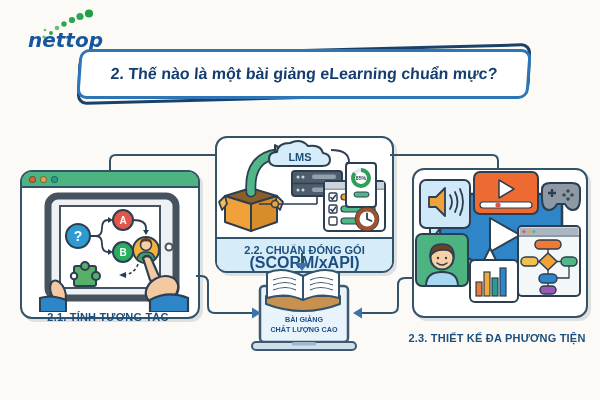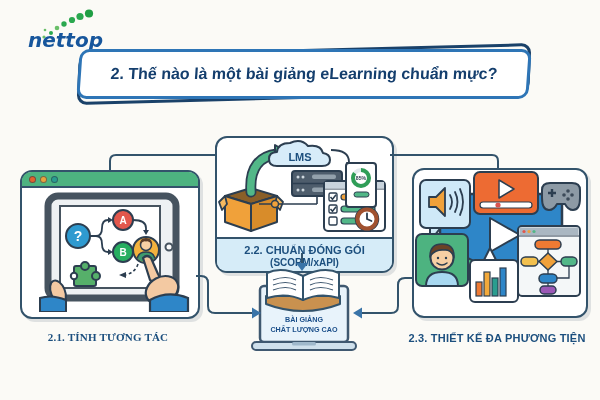--- a/index.html
+++ b/index.html
@@ -23,24 +23,24 @@
   .panel-mid{left:215px;top:136px;width:175px;height:133px;}
   .panel-right{left:412px;top:168px;width:172px;height:146px;}
 
   .browser-bar{height:14px;background:#4db380;border-bottom:2px solid #33536b;
     border-radius:9px 9px 0 0;display:flex;align-items:center;padding-left:7px;gap:4px;}
   .browser-bar i{width:5px;height:5px;border-radius:50%;display:block;border:1px solid rgba(40,55,70,.55);}
 
   .band{position:absolute;left:0;right:0;bottom:0;height:34px;background:#d6ecf8;
     border-top:2px solid #33536b;border-radius:0 0 9px 9px;text-align:center;padding-top:5px;box-sizing:border-box;}
   .band .t1{font-size:11px;font-weight:bold;color:#1c4f7e;line-height:13px;}
-  .band .t2{font-size:10px;font-weight:bold;color:#1c4f7e;line-height:12px;}
+  .band .t2{font-size:16px;font-weight:bold;color:#1c4f7e;line-height:12px;}
 
   .node-label{position:absolute;font-size:11px;font-weight:bold;color:#1c4f7e;text-align:center;letter-spacing:.2px;}
-  .label-left{left:10px;top:331px;width:196px;font-family:Liberation Serif, serif;}
+  .label-left{left:10px;top:311px;width:196px;}
   .label-right{left:394px;top:332px;width:206px;}
 
   .overlay{position:absolute;left:0;top:0;pointer-events:none;}
   svg{display:block;}
 </style>
 </head>
 <body>
 
 <div id="stage">
 

